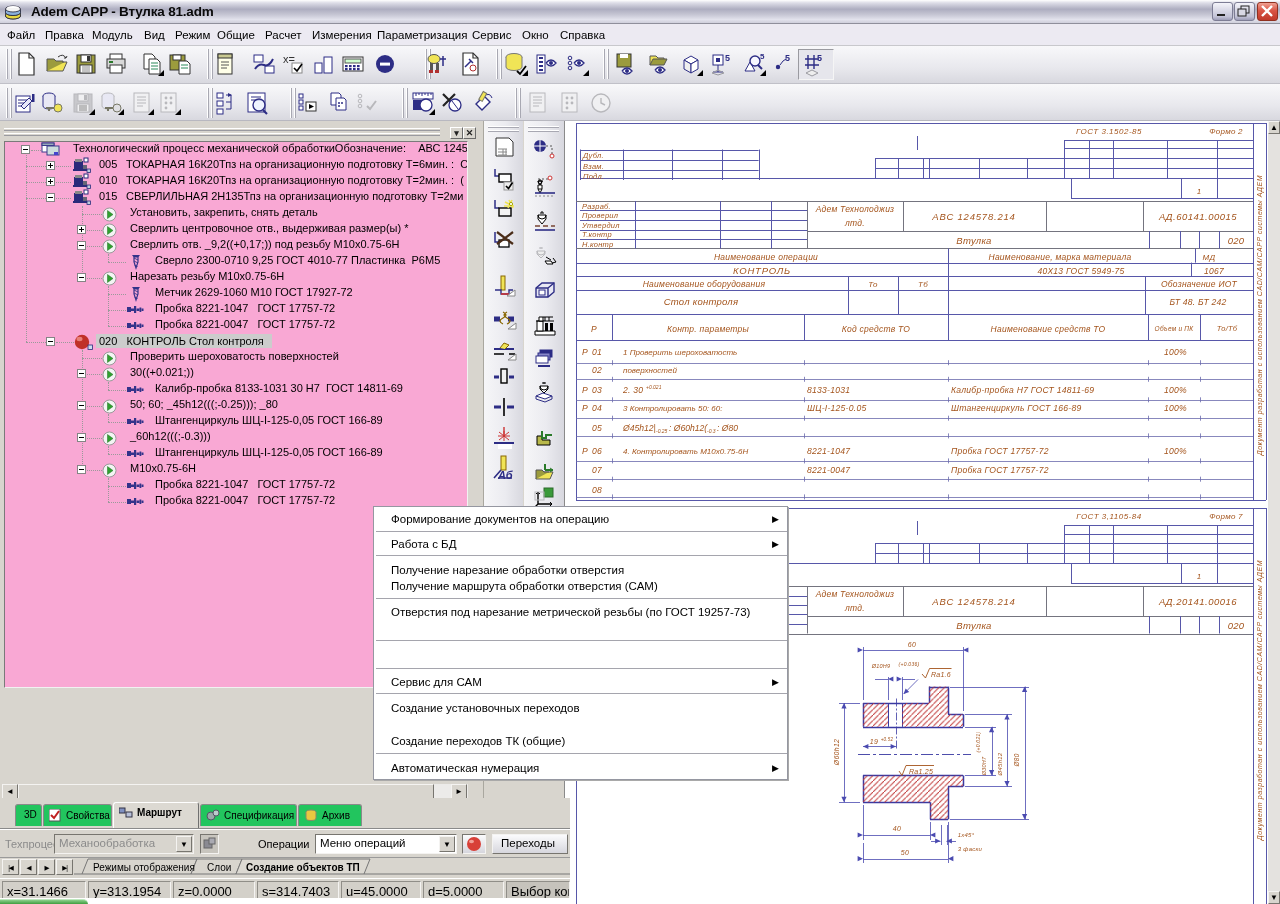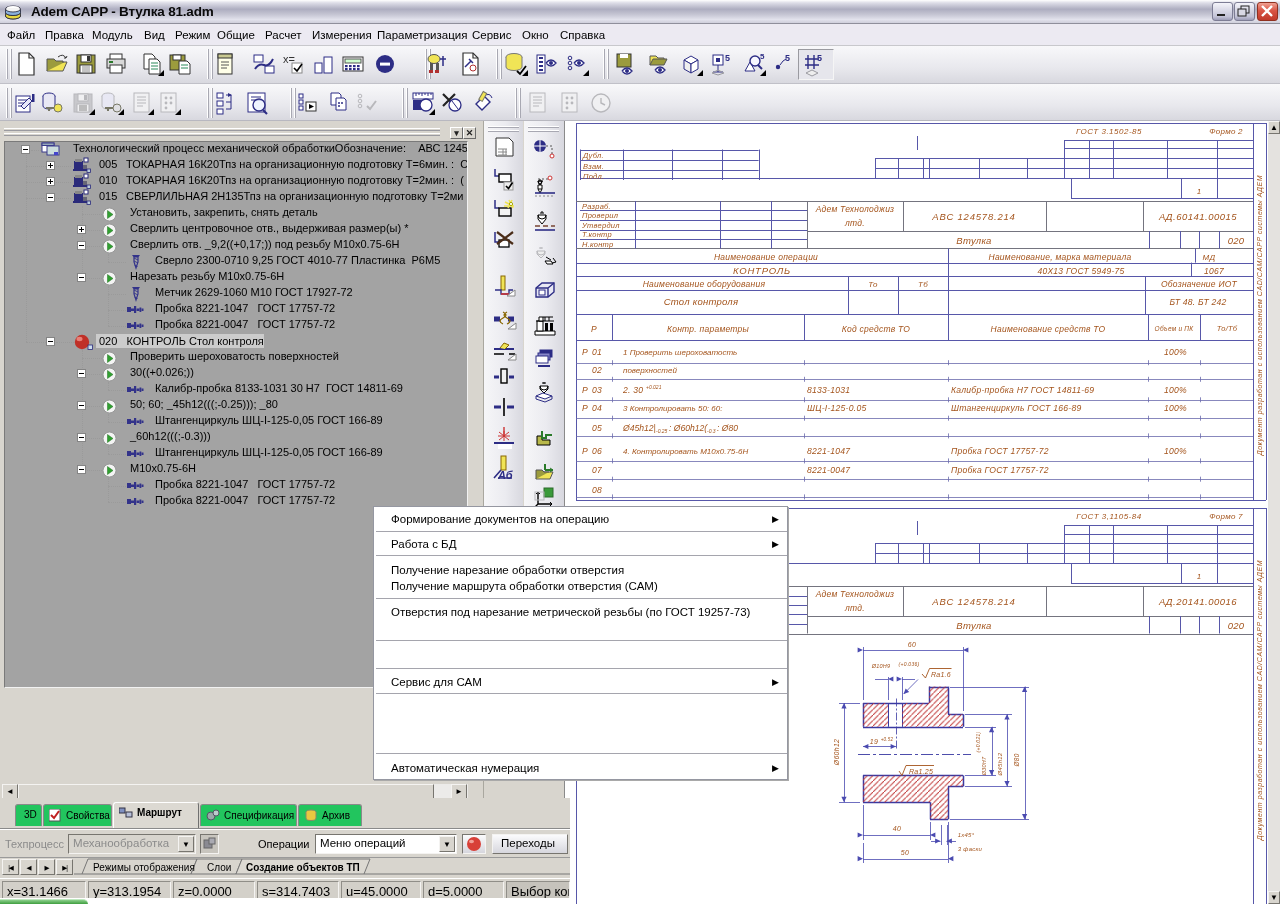--- a/index.html
+++ b/index.html
@@ -21,21 +21,21 @@
 .grip i:first-child{left:0}.grip i:last-child{left:4px}
 .vgrip{position:absolute;height:7px}
 .vgrip i{position:absolute;left:0;right:0;height:2px;border-top:1px solid #fff;border-bottom:1px solid #a8a8b2;background:#dcdce2}
 .vgrip i:first-child{top:0}.vgrip i:last-child{top:4px}
 .ticon{position:absolute;width:26px;height:26px}
 
 #treewrap{left:0;top:121px;width:484px;height:677px;background:#d8d5ce}
 #treehead{position:absolute;left:2px;top:3px;width:478px;height:16px}
 #treehead .hl{position:absolute;left:2px;width:436px;height:3px;border-top:1px solid #fff;border-bottom:1px solid #9a9aa0}
 .phbtn{position:absolute;top:3px;width:13px;height:12px;background:#d8d5ce;border:1px solid;border-color:#fff #6a6a6a #6a6a6a #fff;font-size:9px;line-height:10px;text-align:center;font-weight:bold;color:#222}
-#tree{position:absolute;left:4px;top:20px;width:464px;height:547px;background:#a3a3a3;border:1px solid;border-color:#7a7a7a #f2f2f2 #f2f2f2 #7a7a7a;overflow:hidden}
+#tree{position:absolute;left:4px;top:20px;width:464px;height:547px;background:#f9a8d4;border:1px solid;border-color:#7a7a7a #f2f2f2 #f2f2f2 #7a7a7a;overflow:hidden}
 #tree .row{position:absolute;font-size:11px;color:#000;white-space:nowrap}
 #tree .dv{position:absolute;border-left:1px dotted #9a9a9a;width:0}
 #tree .dh{position:absolute;border-top:1px dotted #9a9a9a;height:0}
 .pm{position:absolute;width:9px;height:9px;background:#fff;border:1px solid #848484;font-size:9px;line-height:7px;text-align:center;color:#000}
 .sel{background:#ccc}
 #hscroll{position:absolute;left:2px;top:663px;width:466px;height:15px;background:#ecebe9}
 .sbtn{position:absolute;top:0;width:16px;height:15px;background:#d8d5ce;border:1px solid;border-color:#f4f3f1 #77756f #77756f #f4f3f1;font-size:8px;text-align:center;line-height:13px;color:#000}
 #hthumb{position:absolute;left:16px;top:0;width:410px;height:15px;background:#d8d5ce;border:1px solid;border-color:#f4f3f1 #77756f #77756f #f4f3f1}
 
 .vtool{top:121px;width:39px;height:385px;background:linear-gradient(90deg,#f6f6f8,#ebebf0 55%,#d8d8df)}
@@ -604,31 +604,31 @@
         <rect x="10.5" y="4.5" width="3" height="2.5" fill="#33338a"></rect>
         <rect x="13.5" y="3.5" width="1.8" height="4.5" fill="#33338a"></rect>
         <rect x="15.5" y="4.5" width="2" height="2.5" fill="#33338a"></rect>
       </svg>
 <div class="row" style="left:150px;top:176px">Пробка 8221-0047&nbsp;&nbsp;&nbsp;ГОСТ 17757-72</div>
 <svg class="abs" style="left:69px;top:192px" width="20" height="17" viewBox="0 0 20 17">
         <circle cx="8" cy="8" r="7.2" fill="#c03028"></circle>
         <ellipse cx="5.5" cy="5" rx="3" ry="2.2" fill="#e88078"></ellipse>
         <rect x="14" y="11" width="4.5" height="4.5" fill="#cde" stroke="#2a2a7a" stroke-width=".8"></rect>
       </svg>
-<div class="row sel" style="left:91px;top:192px;padding:1px 0 1px 3px">020&nbsp;&nbsp;&nbsp;КОНТРОЛЬ Стол контроля</div>
+<div class="row sel" style="left:91px;top:192px;padding:1px 8px 1px 3px">020&nbsp;&nbsp;&nbsp;КОНТРОЛЬ Стол контроля</div>
 <svg class="abs" style="left:97px;top:209px" width="15" height="15" viewBox="0 0 15 15">
         <circle cx="7.5" cy="7.5" r="6.5" fill="#f4f4f4" stroke="#999"></circle>
         <polygon points="5.5,3.5 11,7.5 5.5,11.5" fill="#30a030" stroke="#207020" stroke-width=".5"></polygon>
       </svg>
 <div class="row" style="left:125px;top:208px">Проверить шероховатость поверхностей</div>
 <svg class="abs" style="left:97px;top:225px" width="15" height="15" viewBox="0 0 15 15">
         <circle cx="7.5" cy="7.5" r="6.5" fill="#f4f4f4" stroke="#999"></circle>
         <polygon points="5.5,3.5 11,7.5 5.5,11.5" fill="#30a030" stroke="#207020" stroke-width=".5"></polygon>
       </svg>
-<div class="row" style="left:125px;top:224px">30((+0.026;))</div>
+<div class="row" style="left:125px;top:224px">30((+0.021;))</div>
 <svg class="abs" style="left:121px;top:242px" width="18" height="12" viewBox="0 0 18 12">
         <rect x="1" y="3" width="4" height="5" fill="#33338a"></rect>
         <rect x="5" y="4.5" width="3" height="2.5" fill="#33338a"></rect>
         <rect x="8" y="2" width="2.2" height="7" fill="#33338a"></rect>
         <rect x="10.5" y="4.5" width="3" height="2.5" fill="#33338a"></rect>
         <rect x="13.5" y="3.5" width="1.8" height="4.5" fill="#33338a"></rect>
         <rect x="15.5" y="4.5" width="2" height="2.5" fill="#33338a"></rect>
       </svg>
 <div class="row" style="left:150px;top:240px">Калибр-пробка 8133-1031 30 Н7&nbsp;&nbsp;ГОСТ 14811-69</div>
 <svg class="abs" style="left:97px;top:257px" width="15" height="15" viewBox="0 0 15 15">
@@ -1221,21 +1221,21 @@
           <circle cx="10" cy="4" r="3" fill="#bcc" stroke="#556"></circle>
         </svg></span>Спецификация</div>
   <div class="tab" style="left:298px;width:64px"><span class="ic"><svg width="14" height="13">
           <ellipse cx="7" cy="3.5" rx="5" ry="2.5" fill="#e8c840" stroke="#886"></ellipse>
           <path d="M2 3.5 V9 A5 2.5 0 0 0 12 9 V3.5" fill="#e8c840" stroke="#886"></path>
         </svg></span>Архив</div>
 </div>
 <div class="abs" id="tabline"></div>
 <div class="abs" id="lowbar">
   <div class="lbl" style="left:5px;color:#8b8b8b">Техпроцесс</div>
-  <div class="combo" style="left:68px;width:128px;background:#d8d5ce;color:#8b8b8b">
+  <div class="combo" style="left:54px;width:140px;background:#d8d5ce;color:#8b8b8b">
       <span style="position:absolute;left:4px;top:2px">Механообработка</span>
       <span class="db">▼</span>
     </div>
   <div class="combo" style="left:200px;width:19px;background:#c8c5be"><svg width="17" height="18">
         <rect x="3" y="5" width="8" height="8" fill="#8a8a92" stroke="#666"></rect>
         <rect x="8" y="3" width="6" height="6" fill="#aaaab2" stroke="#666"></rect>
       </svg></div>
   <div class="lbl" style="left:258px">Операции</div>
   <div class="combo" style="left:315px;width:142px;background:#fff">
       <span style="position:absolute;left:4px;top:2px">Меню операций</span>
@@ -1284,15 +1284,17 @@
   <div class="mi" style="top:29px">Работа с БД<span class="arr">▶</span></div>
   <div class="sep" style="top:48px"></div>
   <div class="mi" style="top:55px">Получение нарезание обработки отверстия</div>
   <div class="mi" style="top:71px">Получение маршрута обработки отверстия (САМ)</div>
   <div class="sep" style="top:91px"></div>
   <div class="mi" style="top:97px">Отверстия под нарезание метрической резьбы (по ГОСТ 19257-73)</div>
   <div class="sep" style="top:133px"></div>
   <div class="sep" style="top:161px"></div>
   <div class="mi" style="top:167px">Сервис для САМ<span class="arr">▶</span></div>
   <div class="sep" style="top:186px"></div>
+  <div class="mi" style="top:193px">Создание установочных переходов</div>
+  <div class="mi" style="top:226px">Создание переходов ТК (общие)</div>
   <div class="sep" style="top:246px"></div>
   <div class="mi" style="top:253px">Автоматическая нумерация<span class="arr">▶</span></div>
 </div>
 
 </body></html>

